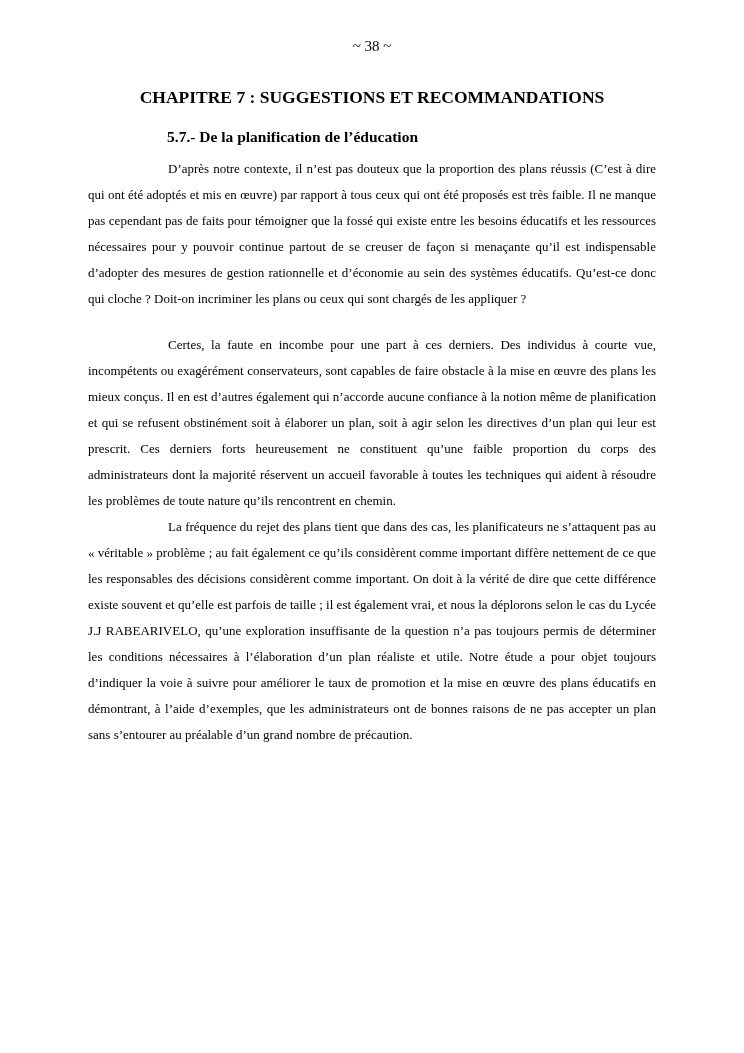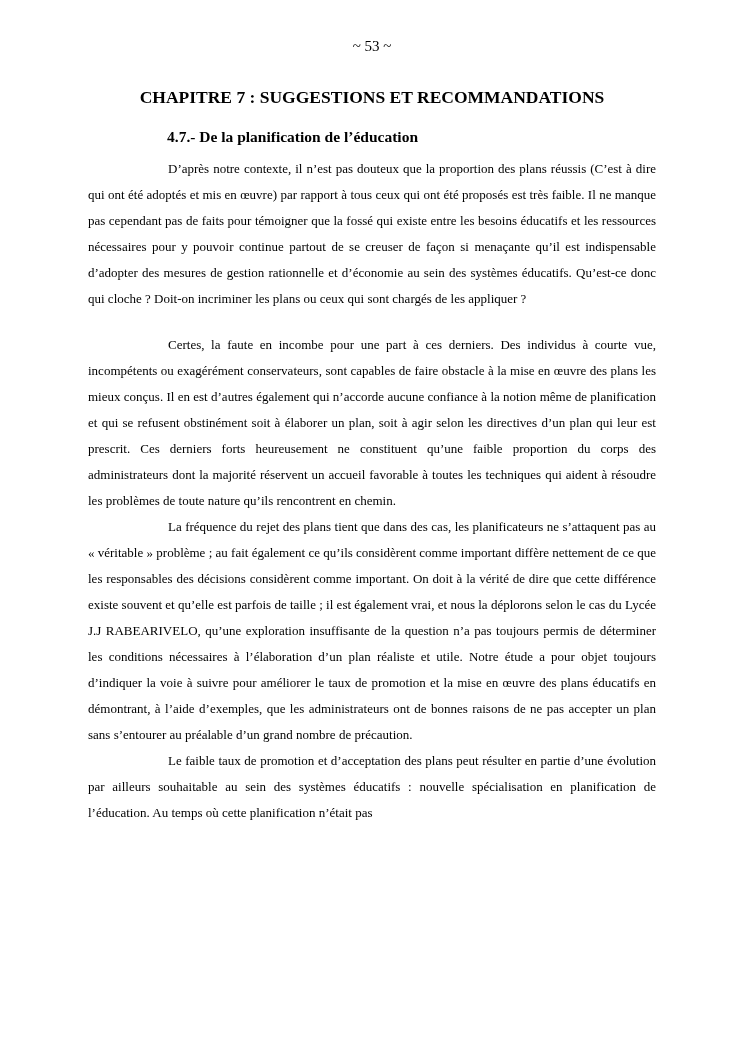--- a/index.html
+++ b/index.html
@@ -51,26 +51,25 @@
     margin-top: 9px;
   }
   .body-para.after-blank {
     margin-top: 20px;
   }
 </style>
 </head>
 <body>
 
 <div class="page">
-  <div class="page-number">~ 53 ~</div>
+  <div class="page-number">~ 38 ~</div>
 
   <h1 class="chapter-title">CHAPITRE 7 : SUGGESTIONS ET RECOMMANDATIONS</h1>
 
-  <h2 class="section-title">4.7.- De la planification de l’éducation</h2>
+  <h2 class="section-title">5.7.- De la planification de l’éducation</h2>
 
   <p class="body-para first">D’après notre contexte, il n’est pas douteux que la proportion des plans réussis (C’est à dire qui ont été adoptés et mis en œuvre) par rapport à tous ceux qui ont été proposés est très faible. Il ne manque pas cependant pas de faits pour témoigner que la fossé qui existe entre les besoins éducatifs et les ressources nécessaires pour y pouvoir continue partout de se creuser de façon si menaçante qu’il est indispensable d’adopter des mesures de gestion rationnelle et d’économie au sein des systèmes éducatifs. Qu’est-ce donc qui cloche ? Doit-on incriminer les plans ou ceux qui sont chargés de les appliquer ?</p>
 
   <p class="body-para after-blank">Certes, la faute en incombe pour une part à ces derniers. Des individus à courte vue, incompétents ou exagérément conservateurs, sont capables de faire obstacle à la mise en œuvre des plans les mieux conçus. Il en est d’autres également qui n’accorde aucune confiance à la notion même de planification et qui se refusent obstinément soit à élaborer un plan, soit à agir selon les directives d’un plan qui leur est prescrit. Ces derniers forts heureusement ne constituent qu’une faible proportion du corps des administrateurs dont la majorité réservent un accueil favorable à toutes les techniques qui aident à résoudre les problèmes de toute nature qu’ils rencontrent en chemin.</p>
 
   <p class="body-para">La fréquence du rejet des plans tient que dans des cas, les planificateurs ne s’attaquent pas au « véritable » problème ; au fait également ce qu’ils considèrent comme important diffère nettement de ce que les responsables des décisions considèrent comme important. On doit à la vérité de dire que cette différence existe souvent et qu’elle est parfois de taille ; il est également vrai, et nous la déplorons selon le cas du Lycée J.J RABEARIVELO, qu’une exploration insuffisante de la question n’a pas toujours permis de déterminer les conditions nécessaires à l’élaboration d’un plan réaliste et utile. Notre étude a pour objet toujours d’indiquer la voie à suivre pour améliorer le taux de promotion et la mise en œuvre des plans éducatifs en démontrant, à l’aide d’exemples, que les administrateurs ont de bonnes raisons de ne pas accepter un plan sans s’entourer au préalable d’un grand nombre de précaution.</p>
 
-  <p class="body-para">Le faible taux de promotion et d’acceptation des plans peut résulter en partie d’une évolution par ailleurs souhaitable au sein des systèmes éducatifs : nouvelle spécialisation en planification de l’éducation. Au temps où cette planification n’était pas</p>
 </div>
 
 </body></html>

